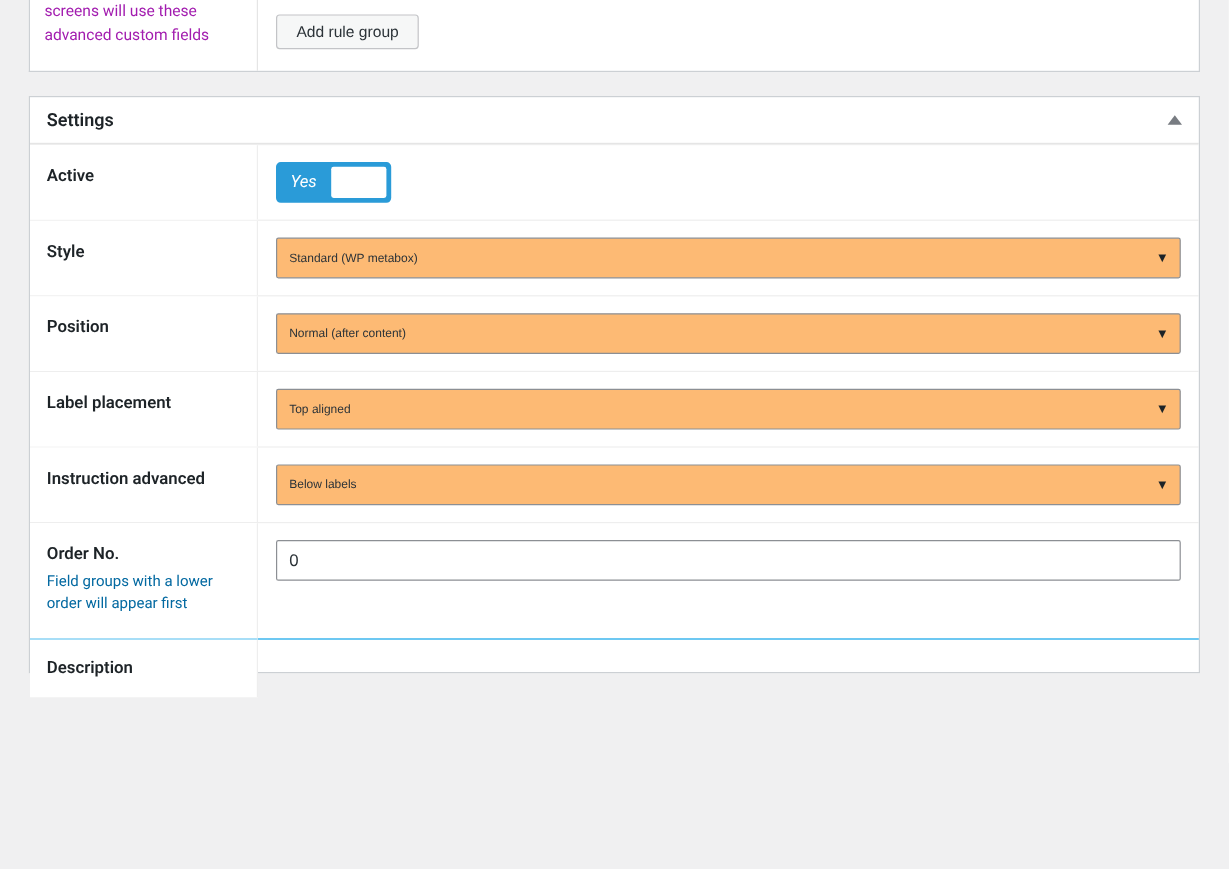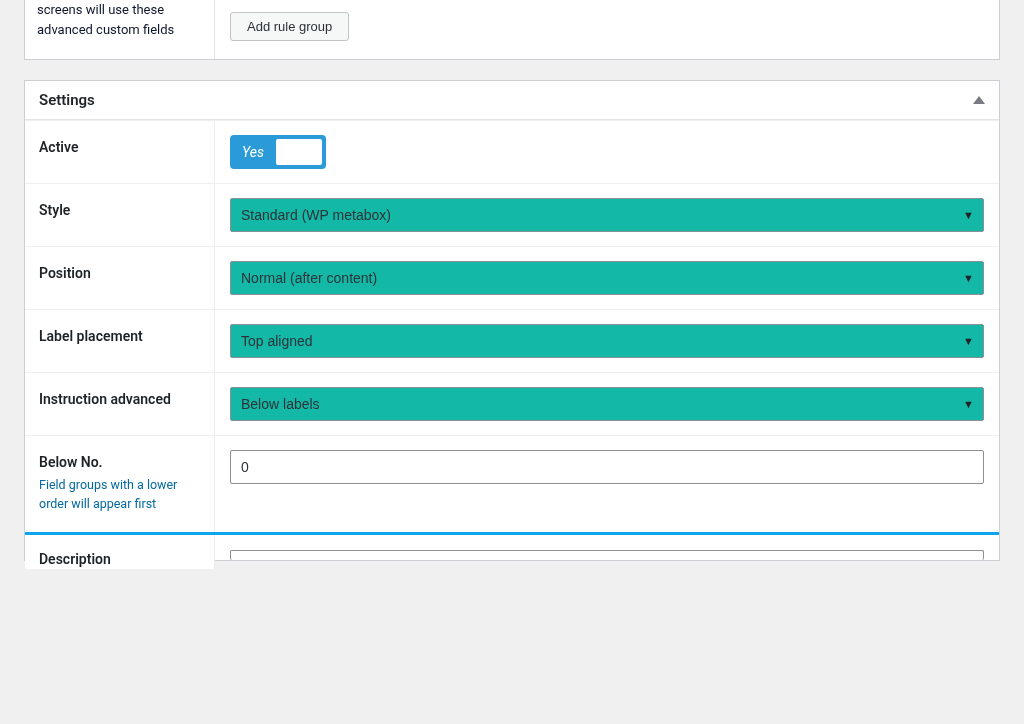--- a/index.html
+++ b/index.html
@@ -13,21 +13,21 @@
   .metabox {
     background: #fff;
     border: 1px solid #ccd0d4;
     margin: 0 24px 20px 24px;
   }
   .rules-col { display: flex; border-top: none; }
   .rules-left {
     width: 190px;
     padding: 0 12px 12px 12px;
     border-right: 1px solid #e5e5e5;
-    color: #0f172a;
+    color: #a21caf;
     font-size: 13px;
     line-height: 1.5;
   }
   .rules-right { flex: 1; padding: 12px 15px 18px 15px; }
   .or-label { font-size: 13px; color: #1d2327; margin-bottom: 8px; }
   .button {
     display: inline-block;
     background: #f6f7f7;
     border: 1px solid #c3c4c7;
     border-radius: 3px;
@@ -105,23 +105,23 @@
   }
   .select-wrap {
     position: relative;
     width: 100%;
   }
   .select {
     width: 100%;
     border: 1px solid #8c8f94;
     border-radius: 2px;
     padding: 6px 28px 6px 10px;
-    font-size: 14px;
+    font-size: 10px;
     color: #2c3338;
-    background: #14b8a6;
+    background: #fdba74;
     appearance: none;
     height: 34px;
     cursor: pointer;
   }
   .select-caret {
     position: absolute;
     right: 10px;
     top: 50%;
     transform: translateY(-50%);
     pointer-events: none;
@@ -133,22 +133,23 @@
     border: 1px solid #8c8f94;
     border-radius: 2px;
     padding: 6px 10px;
     font-size: 14px;
     color: #2c3338;
     background: #fff;
     height: 34px;
   }
   .bottom-cut {
     height: 28px;
-    border-top: 3px solid #0ea5e9;
+    border-top: 1px solid #0ea5e9;
     display: flex;
+    flex-direction: column;
   }
   .bottom-cut .field-label { padding-top: 16px; }
   .bottom-cut .field-control { padding-top: 14px; }
 </style>
 </head>
 <body>
 
 <div class="wrap">
 
   <div class="metabox" style="margin-top:0; border-top:none;">
@@ -219,21 +220,21 @@
           <select class="select">
             <option>Below labels</option>
           </select>
           <span class="select-caret">▼</span>
         </div>
       </div>
     </div>
 
     <div class="field-row">
       <div class="field-label">
-        <div>Below No.</div>
+        <div>Order No.</div>
         <div class="desc">Field groups with a lower order will appear first</div>
       </div>
       <div class="field-control">
         <input class="text-input" type="text" value="0" style="">
       </div>
     </div>
 
     <div class="bottom-cut">
       <div class="field-label">Description</div>
       <div class="field-control">

